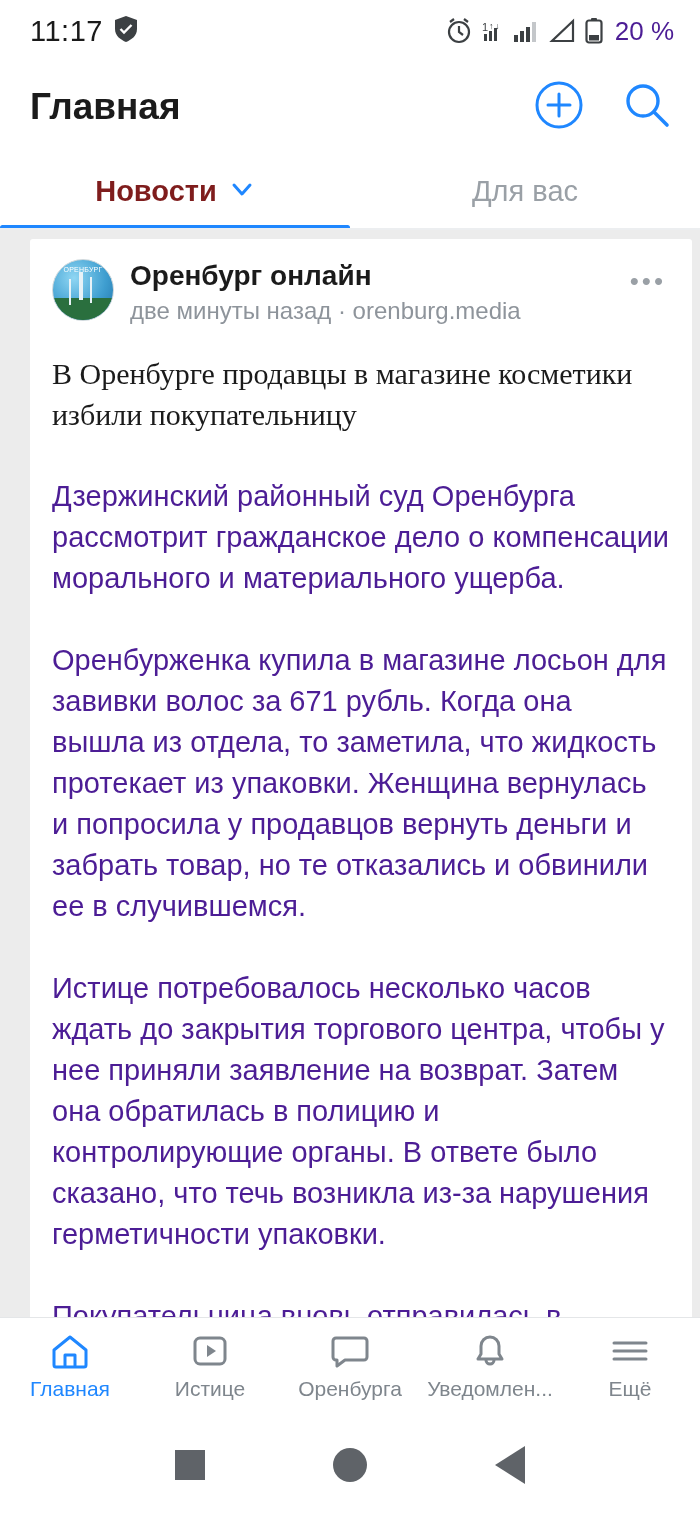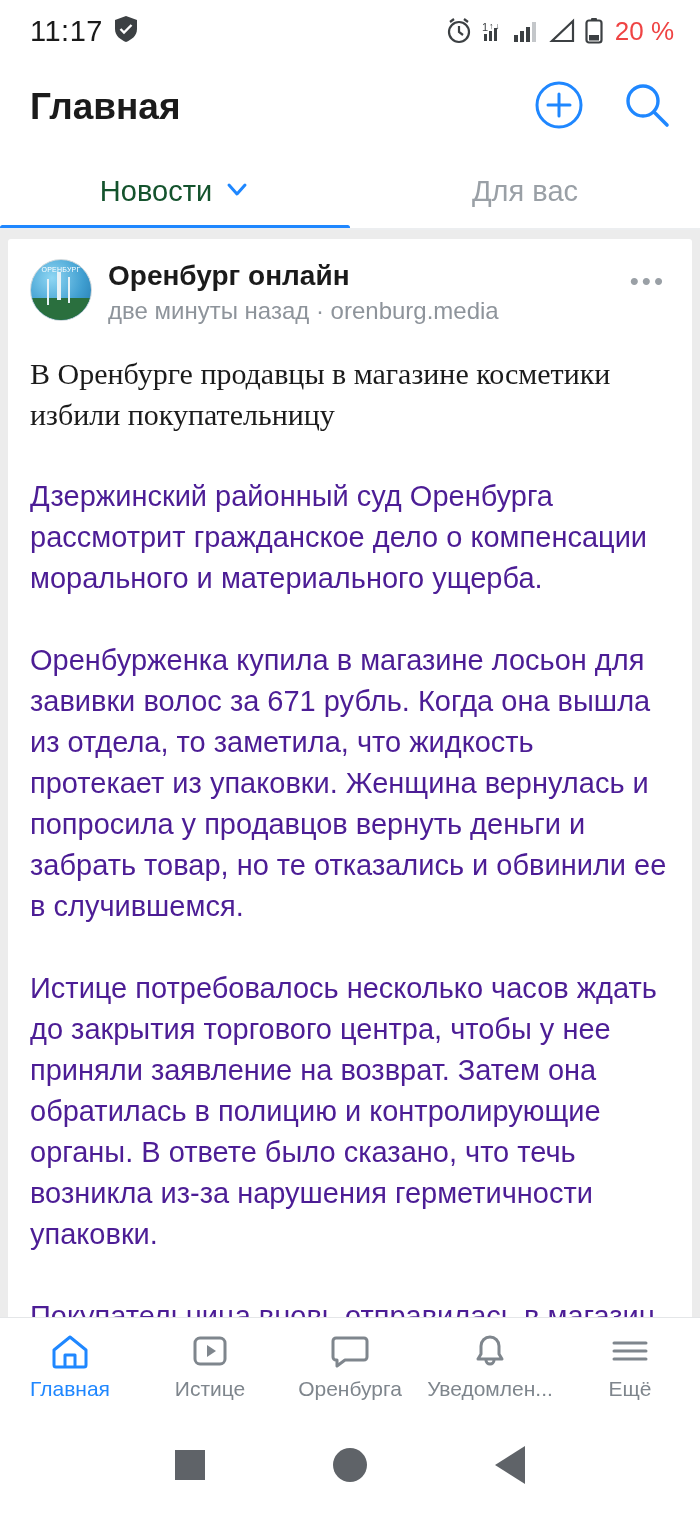--- a/index.html
+++ b/index.html
@@ -40,21 +40,21 @@
   }
   .shield-icon { display: block; }
   .status-right {
     display: flex;
     align-items: center;
     gap: 9px;
   }
   .status-right svg { display: block; }
   .battery-pct {
     font-size: 26px;
-    color: #ef4444;
+    color: #4c1d95;
     margin-left: 3px;
   }
 
   
   .appbar {
     height: 90px;
     display: flex;
     align-items: center;
     padding: 0 28px 0 30px;
     flex: 0 0 auto;
@@ -82,21 +82,21 @@
   }
   .tab {
     flex: 1 1 50%;
     display: flex;
     align-items: center;
     justify-content: center;
     gap: 12px;
     position: relative;
   }
   .tab-label { font-size: 29px; }
-  .tab.active .tab-label { color: #14532d; font-weight: normal; }
+  .tab.active .tab-label { color: #7f1d1d; font-weight: bold; }
   .tab.inactive .tab-label { color: #9aa0a6; }
   .tab.active::after {
     content: "";
     position: absolute;
     left: 0; right: 0; bottom: 0;
     height: 5px;
     background: #1f87ff;
     border-radius: 3px;
   }
   .tabs::after {
@@ -106,20 +106,21 @@
     height: 2px;
     background: #eceef0;
   }
 
   
   .feed {
     flex: 1 1 auto;
     background: #ececec;
     overflow: hidden;
     position: relative;
+    padding-left: 22px;
   }
   .card {
     position: relative;
     background: #ffffff;
     margin: 9px 8px 0 8px;
     border-radius: 3px;
     padding: 20px 22px 0 22px;
     height: 100%;
     overflow: hidden;
   }

